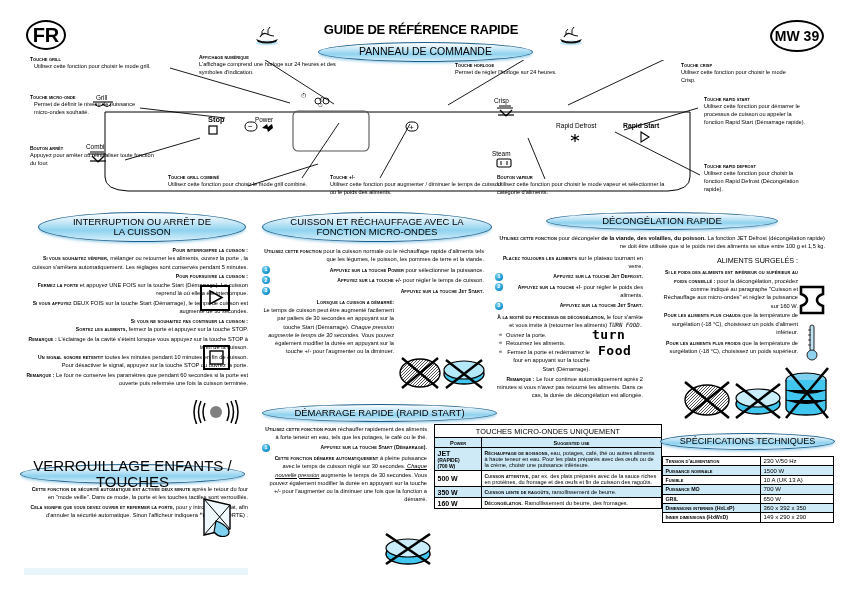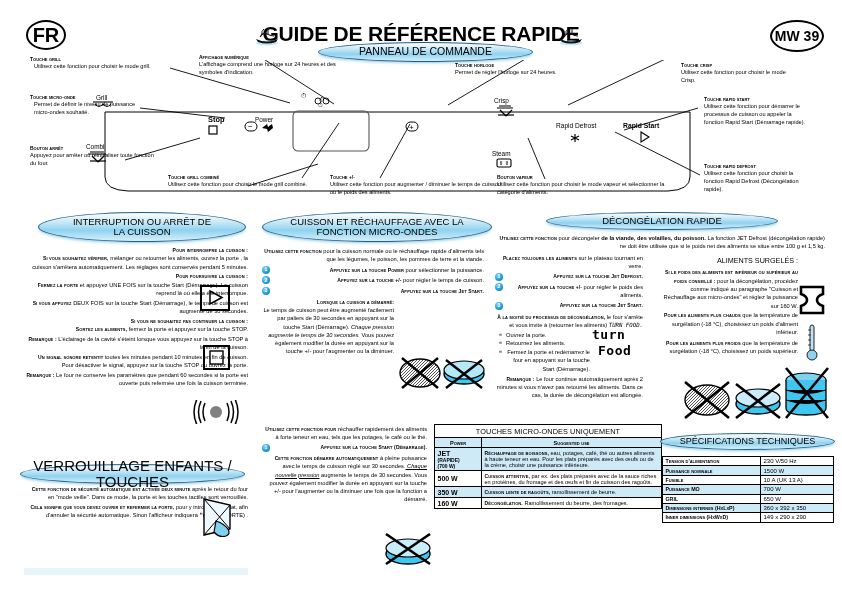--- a/index.html
+++ b/index.html
@@ -33,21 +33,21 @@
     display: flex; align-items: center; justify-content: center;
     font-weight: bold;
     background: #fff;
   }
   #fr-badge { left: 26px; top: 20px; width: 40px; height: 30px; font-size: 20px; }
   #model-badge { left: 770px; top: 20px; width: 54px; height: 32px; font-size: 14px; }
 
   #doc-title {
     left: 0; top: 22px; width: 842px;
     text-align: center;
-    font-size: 21px; font-weight: bold;
+    font-size: 13px; font-weight: bold;
     letter-spacing: -0.2px;
   }
 
   
   .oval {
     background: linear-gradient(to bottom,#ffffff 0%,#bfe4f5 38%,#8fd2ef 62%,#d9f0fb 100%);
     border: 1.2px solid #1b5e8a;
     border-radius: 50%;
     text-align: center;
     display:flex; align-items:center; justify-content:center;
@@ -370,20 +370,23 @@
         <path d="M0 3 L3 0" stroke="#555" stroke-width="1"></path>
       </pattern>
     </defs>
     <ellipse cx="22" cy="21" rx="20" ry="14" fill="url(#hatch1)" stroke="#000" stroke-width="1.4"></ellipse>
     <path d="M4 6 L40 36 M40 6 L4 36" stroke="#000" stroke-width="2.4"></path>
     <ellipse cx="66" cy="22" rx="20" ry="10" fill="#41c6ef" stroke="#000" stroke-width="1.4"></ellipse>
     <ellipse cx="66" cy="18" rx="20" ry="9" fill="#b5e8f8" stroke="#000" stroke-width="1.2"></ellipse>
     <path d="M48 8 L84 36 M84 8 L48 36" stroke="#000" stroke-width="2.4"></path>
   </svg>
 
+  <div class="abs oval" id="banner-rapid">
+    <span>DÉMARRAGE RAPIDE (RAPID START)</span>
+  </div>
 
   <div class="abs txt" style="left:262px;top:425px;width:165px;">
     <p><span class="sc">Utilisez cette fonction pour</span><span> réchauffer rapidement des aliments à forte teneur en eau, tels que les potages, le café ou le thé.</span></p>
     <div class="numlist">
       <div class="numrow">
         <span class="numdot">1</span>
         <span class="numtxt sc">Appuyez sur la touche Start (Démarrage).</span>
       </div>
     </div>
     <p><span class="sc">Cette fonction démarre automatiquement</span><span> à pleine puissance avec le temps de cuisson réglé sur 30 secondes.</span><span class="ital und"> Chaque nouvelle pression</span><span> augmente le temps de 30 secondes. Vous pouvez également modifier la durée en appuyant sur la touche +/- pour l'augmenter ou la diminuer une fois que la fonction a démarré.</span></p>

